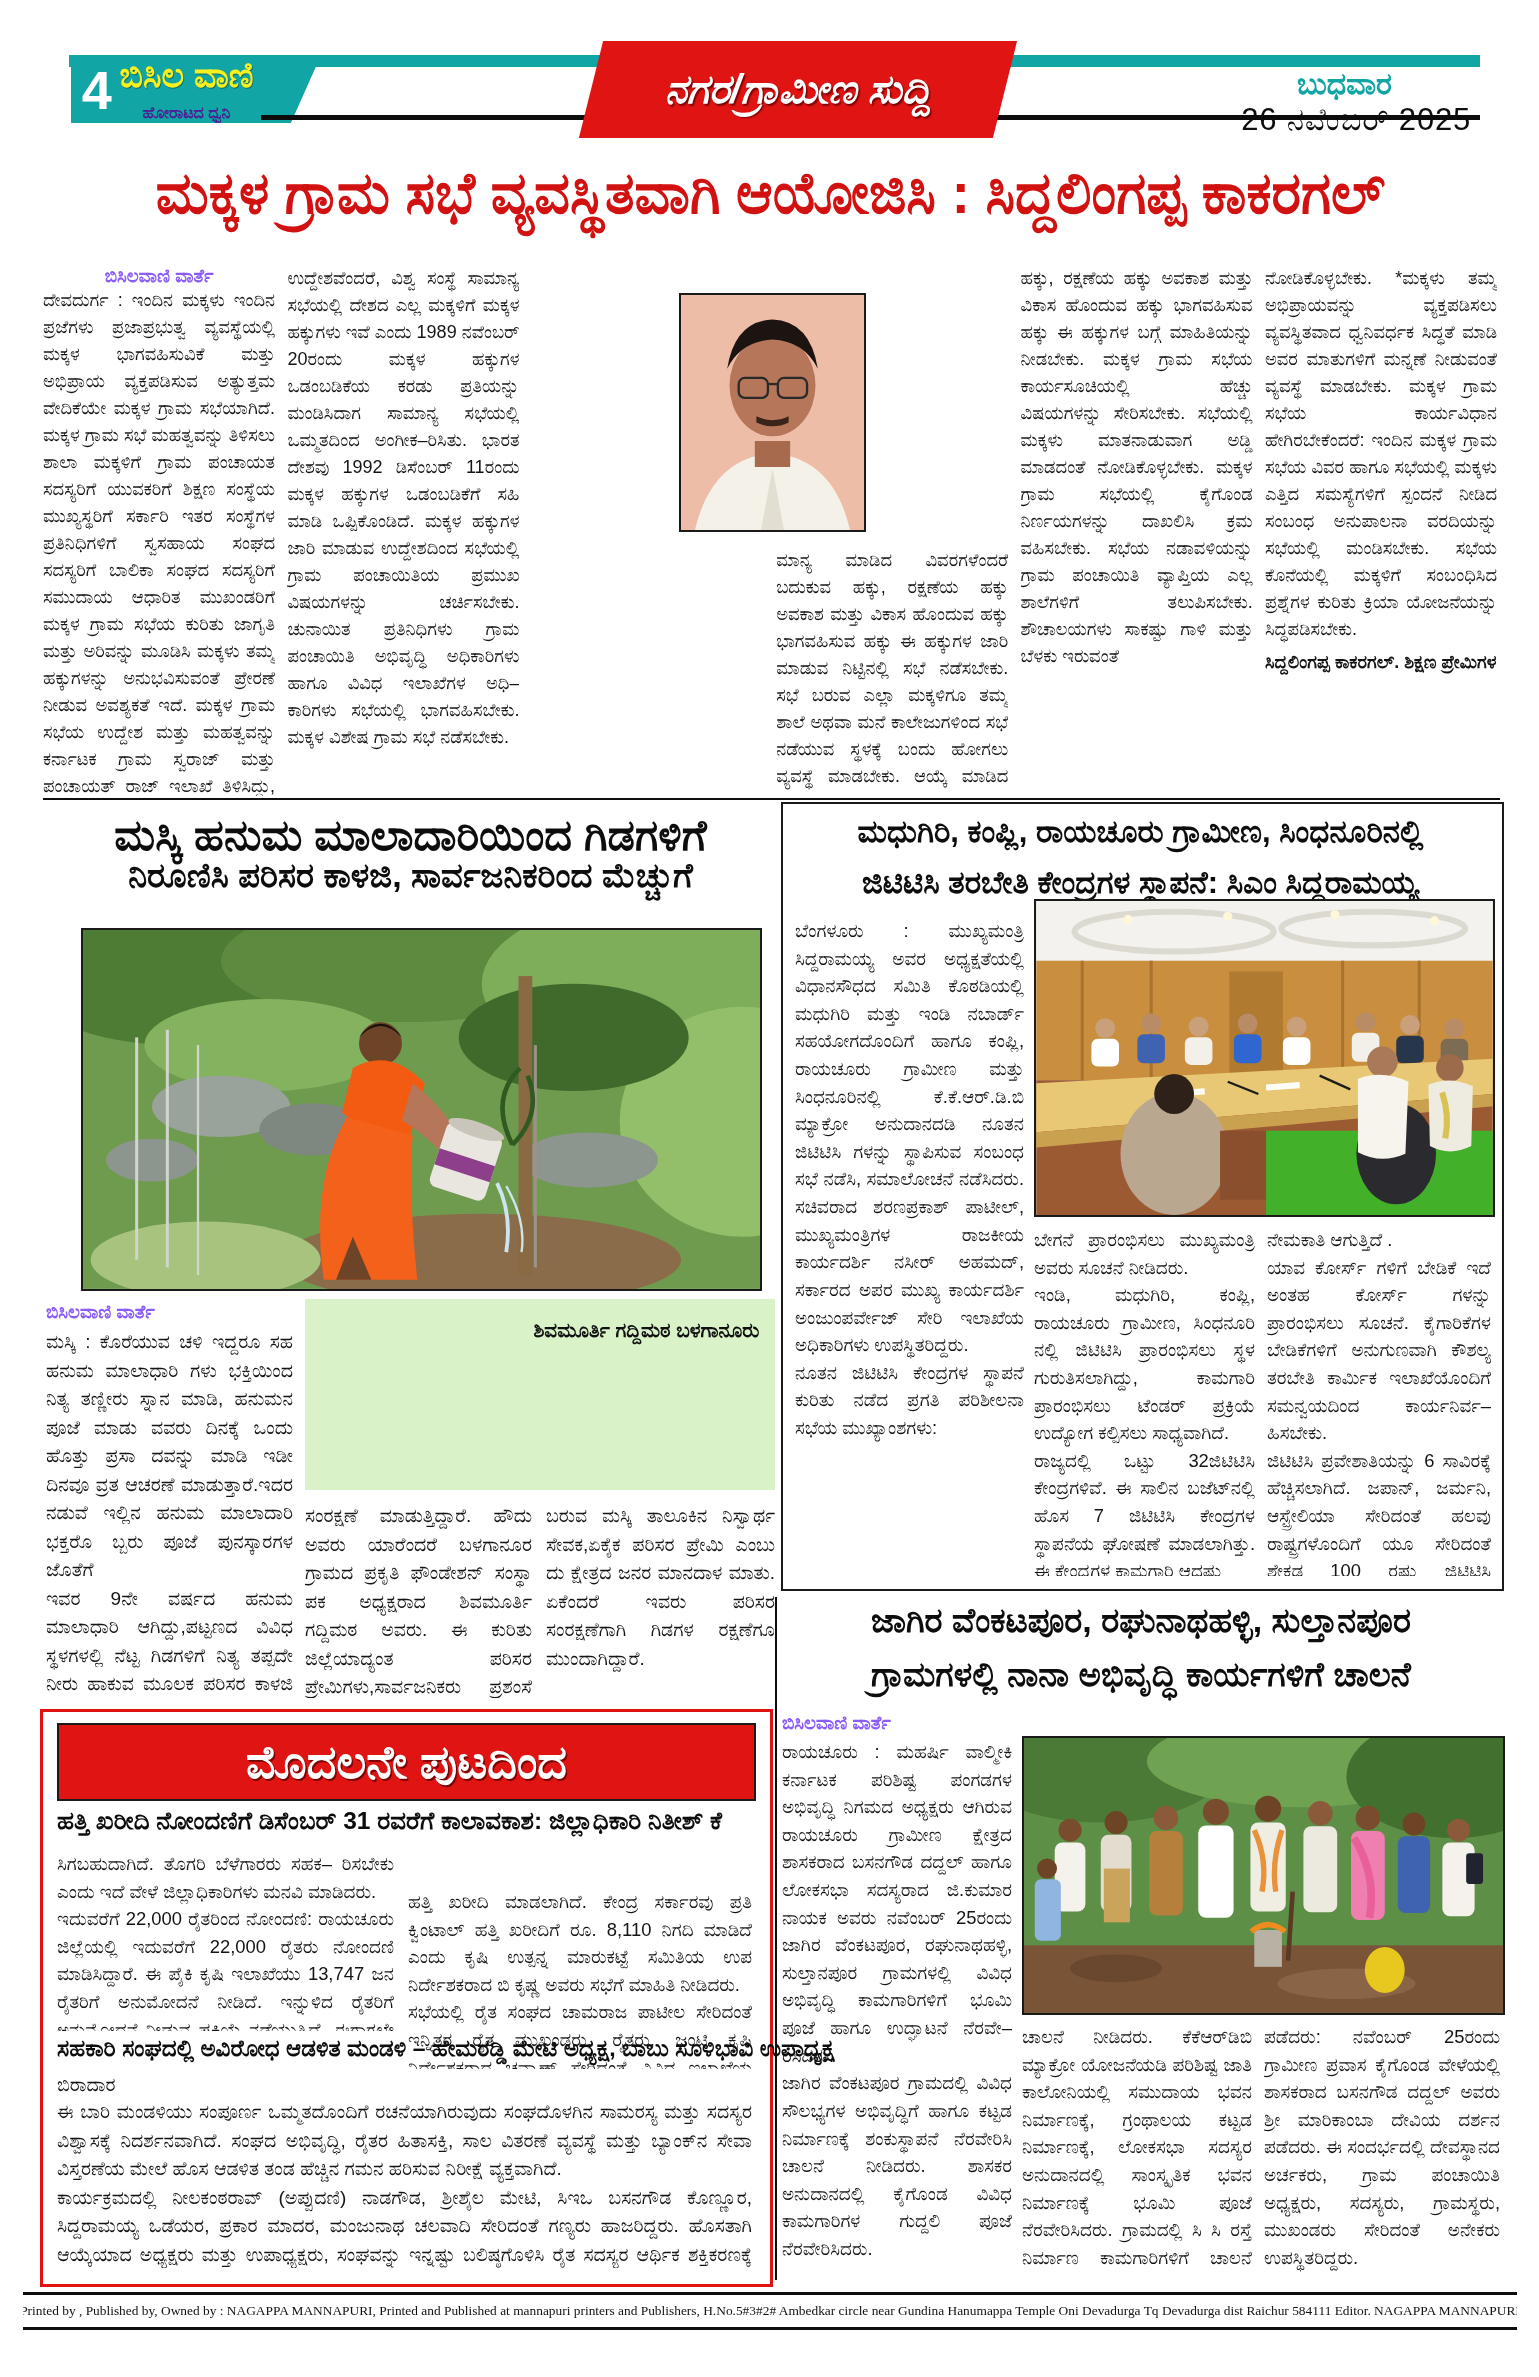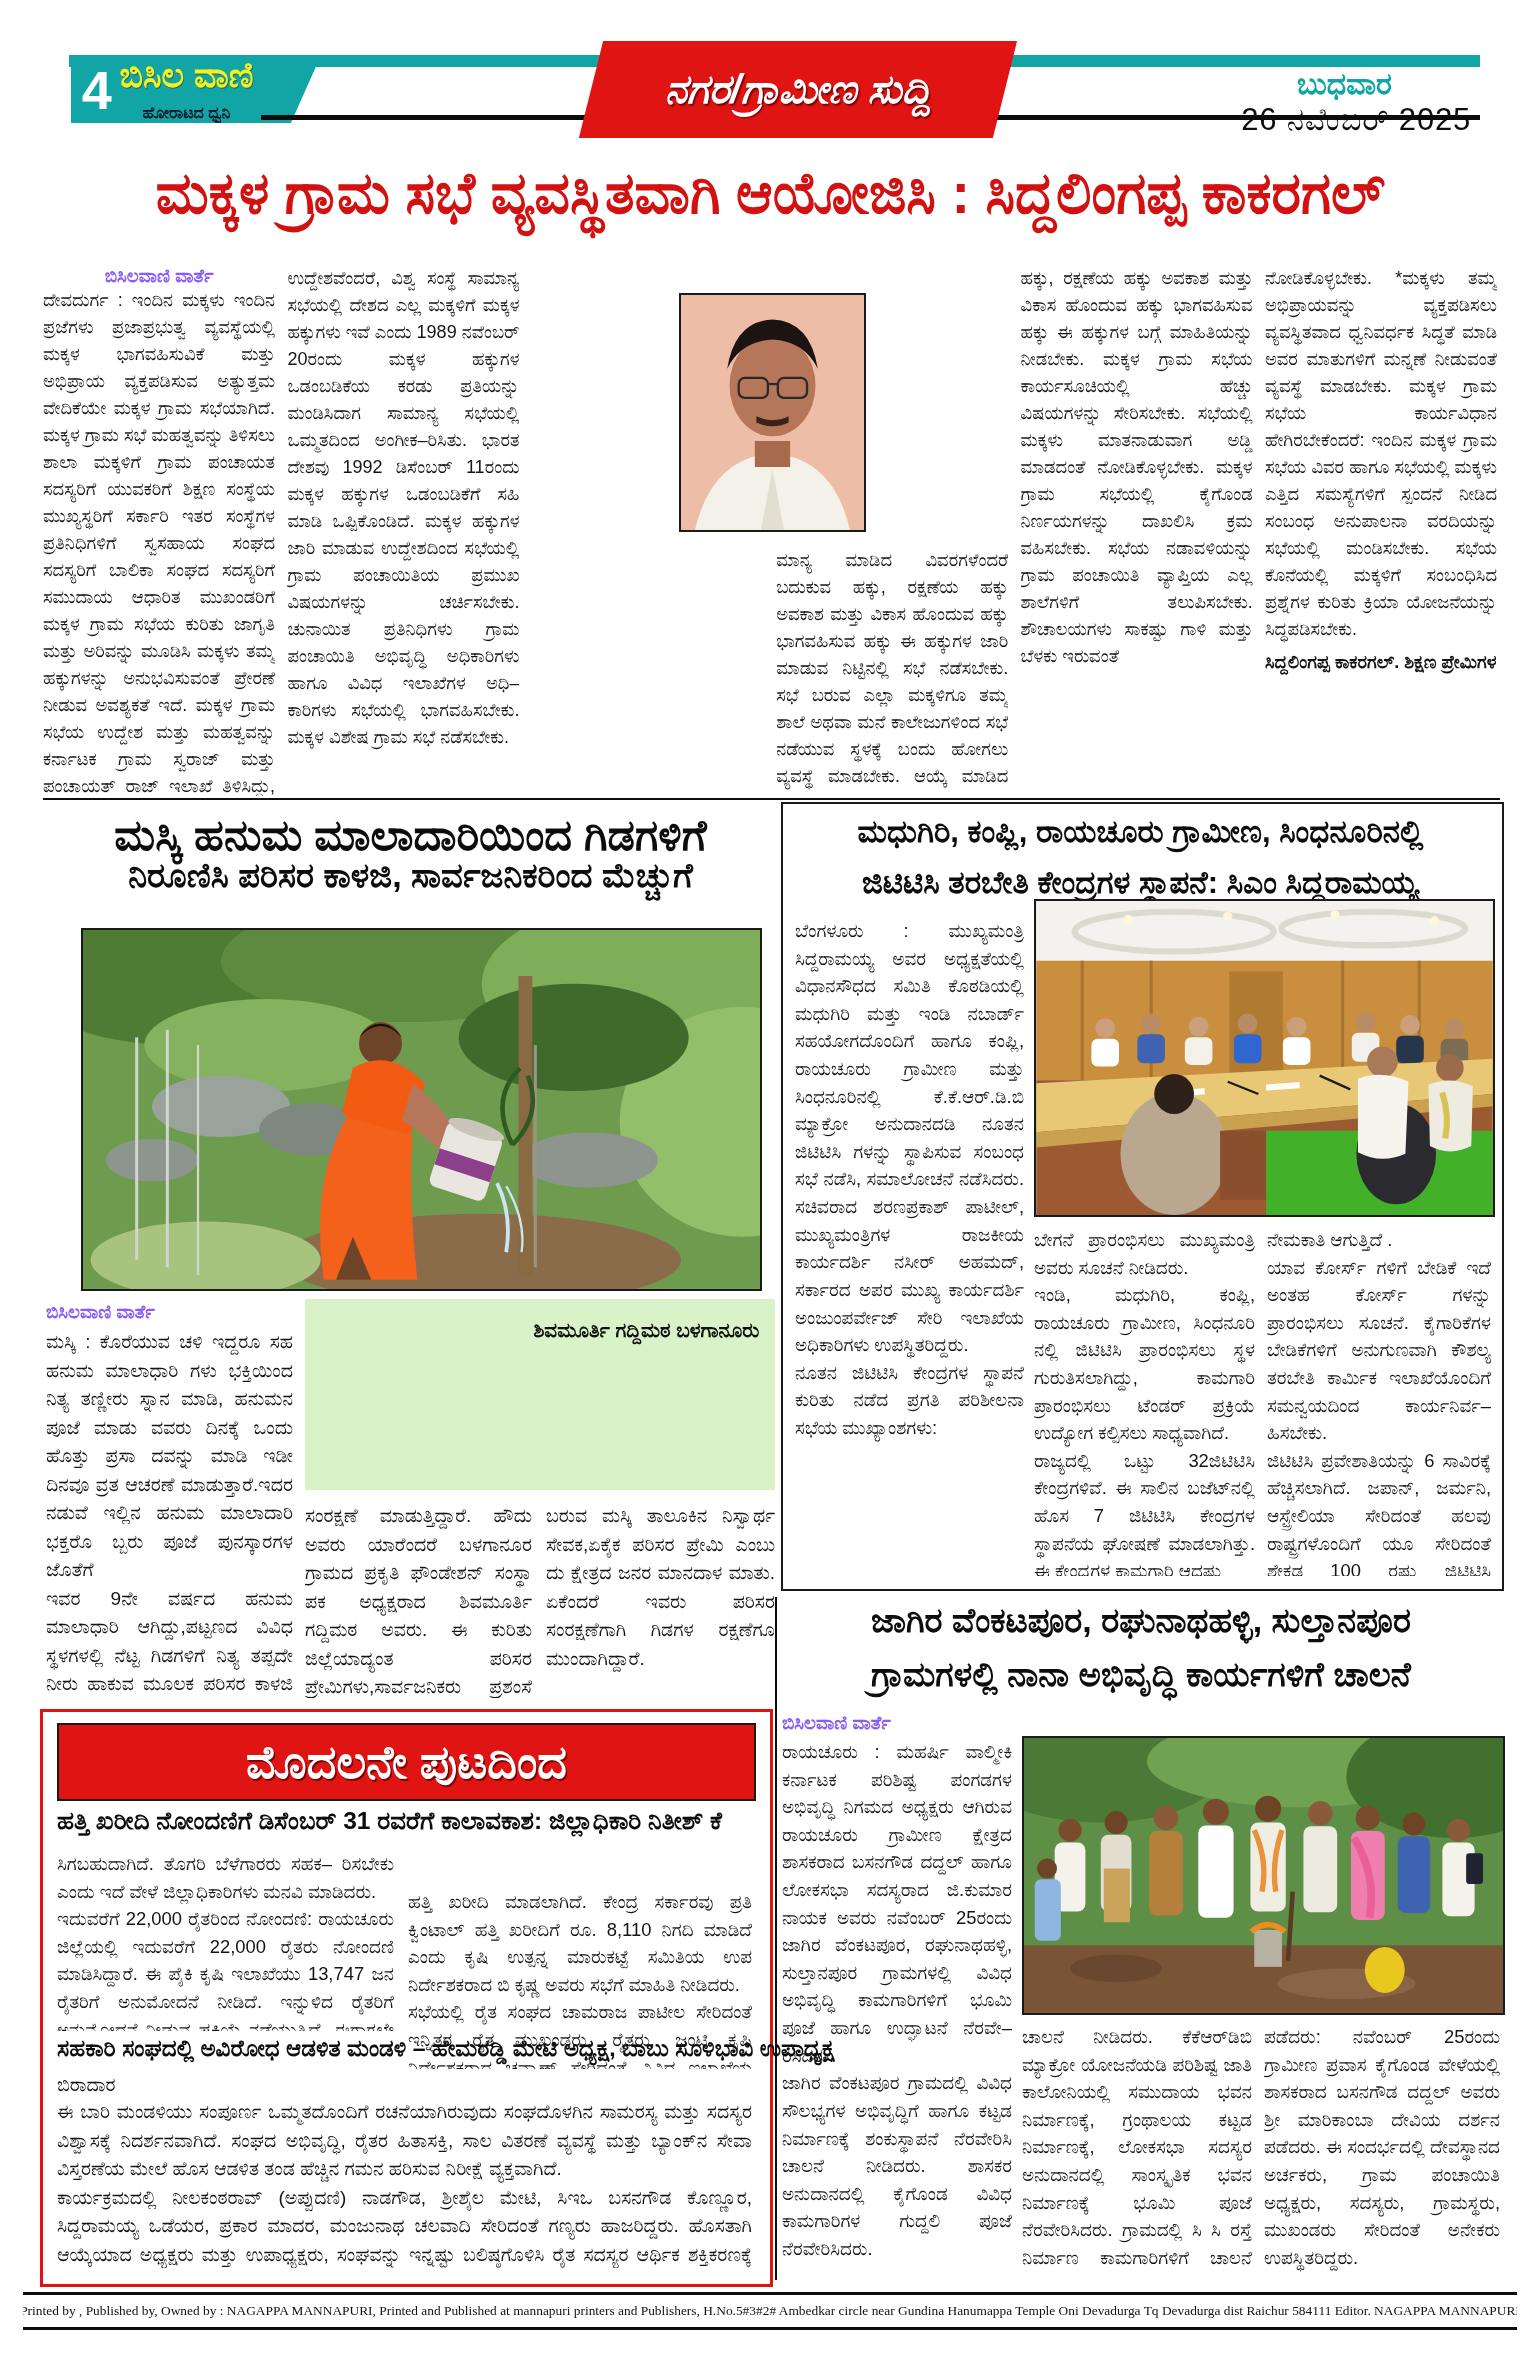--- a/index.html
+++ b/index.html
@@ -10,21 +10,21 @@
   .abs{position:absolute;}
   
   .teal-strip{background:#12a5a5;}
   .logo-block{
     background:#12a5a5;
     clip-path:polygon(0 0,100% 0,88% 100%,0 100%);
     display:flex;align-items:center;padding:3.1px 23px 3.1px 10.7px;
   }
   .page-num{color:#fff;font-size:54px;font-weight:bold;line-height:1;margin-right:7.7px;}
   .masthead{color:#f8ef1f;font-size:35px;font-weight:bold;line-height:1.05;text-shadow:0.8px 0.8px 0 #0b6c6c;}
-  .tagline{color:#0f172a;font-size:16px;font-weight:bold;text-align:center;margin-top:10px;}
+  .tagline{color:#4c1d95;font-size:16px;font-weight:bold;text-align:center;margin-top:10px;}
   .black-rule{background:#0d0d0d;}
   .section-banner{
     background:#e11414;
     transform:skewX(-14deg);
     display:flex;align-items:center;justify-content:center;
   }
   .section-banner span{
     transform:skewX(14deg);
     color:#fff;font-size:40px;font-weight:bold;font-style:italic;
     text-shadow:1.5px 1.5px 1.5px #7a0404;white-space:nowrap;

